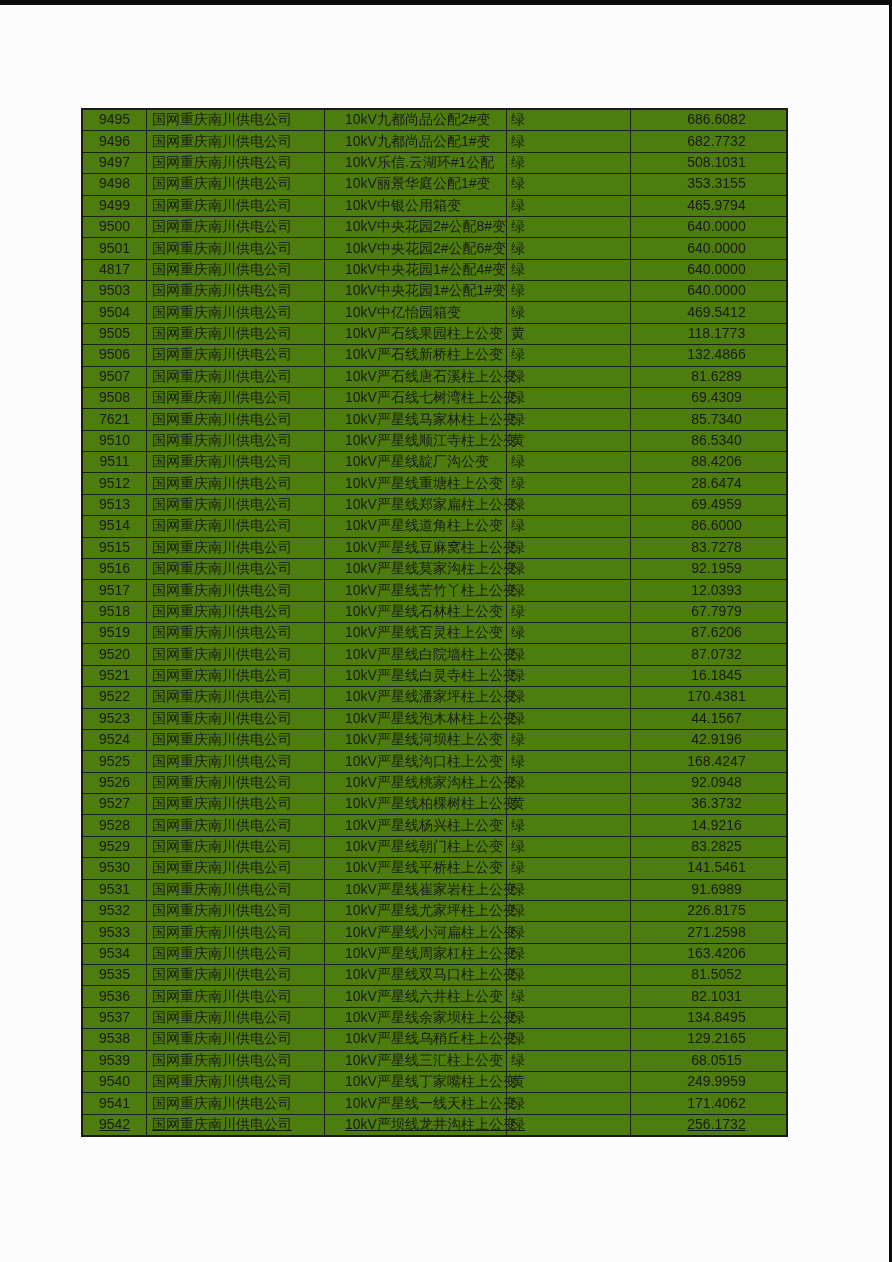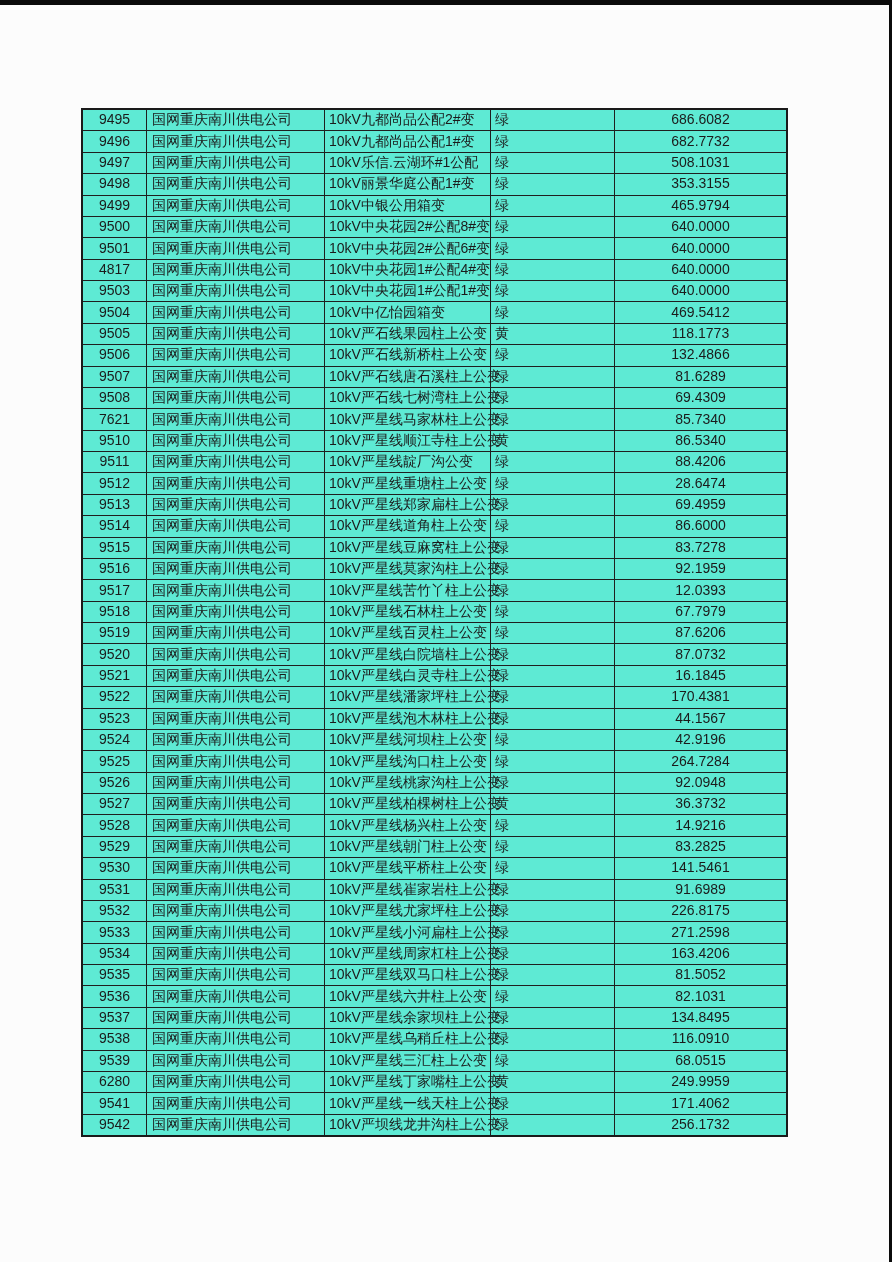--- a/index.html
+++ b/index.html
@@ -19,45 +19,45 @@
   .scan-edge-right {
     position: absolute; top: 0; right: 0;
     width: 3px; height: 100%;
     background: #0b0b0b;
   }
   .data-table {
     position: absolute;
     left: 81px; top: 108px;
     width: 707px; height: 1029px;
     border: 2px solid #1a1a1a;
-    background: #5eead4;
+    background: #4d7c0f;
     display: flex;
     flex-direction: column;
   }
   .t-row {
     display: flex;
     flex: 1 1 auto;
     border-bottom: 1.5px solid #1f1f1f;
     align-items: stretch;
   }
-  .t-row:last-child { border-bottom: none; }
+  .t-row:last-child { border-bottom: none; text-decoration: underline; }
   .cell {
     border-right: 1.4px solid #1f1f1f;
     font-size: 14px;
     line-height: 19.8px;
     display: flex;
     align-items: center;
     flex: 0 0 auto;
     min-width: 0;
   }
   .cell:last-child { border-right: none; }
   .c-id      { width: 64px;  justify-content: center; }
   .c-company { width: 178px; padding-left: 5px; white-space: nowrap; overflow: hidden; }
   .c-name    { width: 166px; padding-left: 4px; white-space: nowrap;
-               overflow: visible; position: relative; z-index: 2; }
+               overflow: visible; position: relative; z-index: 2; margin-left: 16px; }
   .c-status  { width: 124px; padding-left: 4px; }
   .c-value   { width: 171px; justify-content: center;
                font-variant-numeric: tabular-nums; }
 </style>
 </head>
 <body>
 
 <div class="scan-edge-top"></div>
 <div class="scan-edge-right"></div>
 
@@ -301,21 +301,21 @@
     <div class="cell c-name">10kV严星线河坝柱上公变</div>
     <div class="cell c-status">绿</div>
     <div class="cell c-value">42.9196</div>
   </div>
 
   <div class="t-row">
     <div class="cell c-id">9525</div>
     <div class="cell c-company">国网重庆南川供电公司</div>
     <div class="cell c-name">10kV严星线沟口柱上公变</div>
     <div class="cell c-status">绿</div>
-    <div class="cell c-value">264.7284</div>
+    <div class="cell c-value">168.4247</div>
   </div>
 
   <div class="t-row">
     <div class="cell c-id">9526</div>
     <div class="cell c-company">国网重庆南川供电公司</div>
     <div class="cell c-name">10kV严星线桃家沟柱上公变</div>
     <div class="cell c-status">绿</div>
     <div class="cell c-value">92.0948</div>
   </div>
 
@@ -405,33 +405,33 @@
     <div class="cell c-name">10kV严星线余家坝柱上公变</div>
     <div class="cell c-status">绿</div>
     <div class="cell c-value">134.8495</div>
   </div>
 
   <div class="t-row">
     <div class="cell c-id">9538</div>
     <div class="cell c-company">国网重庆南川供电公司</div>
     <div class="cell c-name">10kV严星线乌稍丘柱上公变</div>
     <div class="cell c-status">绿</div>
-    <div class="cell c-value">116.0910</div>
+    <div class="cell c-value">129.2165</div>
   </div>
 
   <div class="t-row">
     <div class="cell c-id">9539</div>
     <div class="cell c-company">国网重庆南川供电公司</div>
     <div class="cell c-name">10kV严星线三汇柱上公变</div>
     <div class="cell c-status">绿</div>
     <div class="cell c-value">68.0515</div>
   </div>
 
   <div class="t-row">
-    <div class="cell c-id">6280</div>
+    <div class="cell c-id">9540</div>
     <div class="cell c-company">国网重庆南川供电公司</div>
     <div class="cell c-name">10kV严星线丁家嘴柱上公变</div>
     <div class="cell c-status">黄</div>
     <div class="cell c-value">249.9959</div>
   </div>
 
   <div class="t-row">
     <div class="cell c-id">9541</div>
     <div class="cell c-company">国网重庆南川供电公司</div>
     <div class="cell c-name">10kV严星线一线天柱上公变</div>

